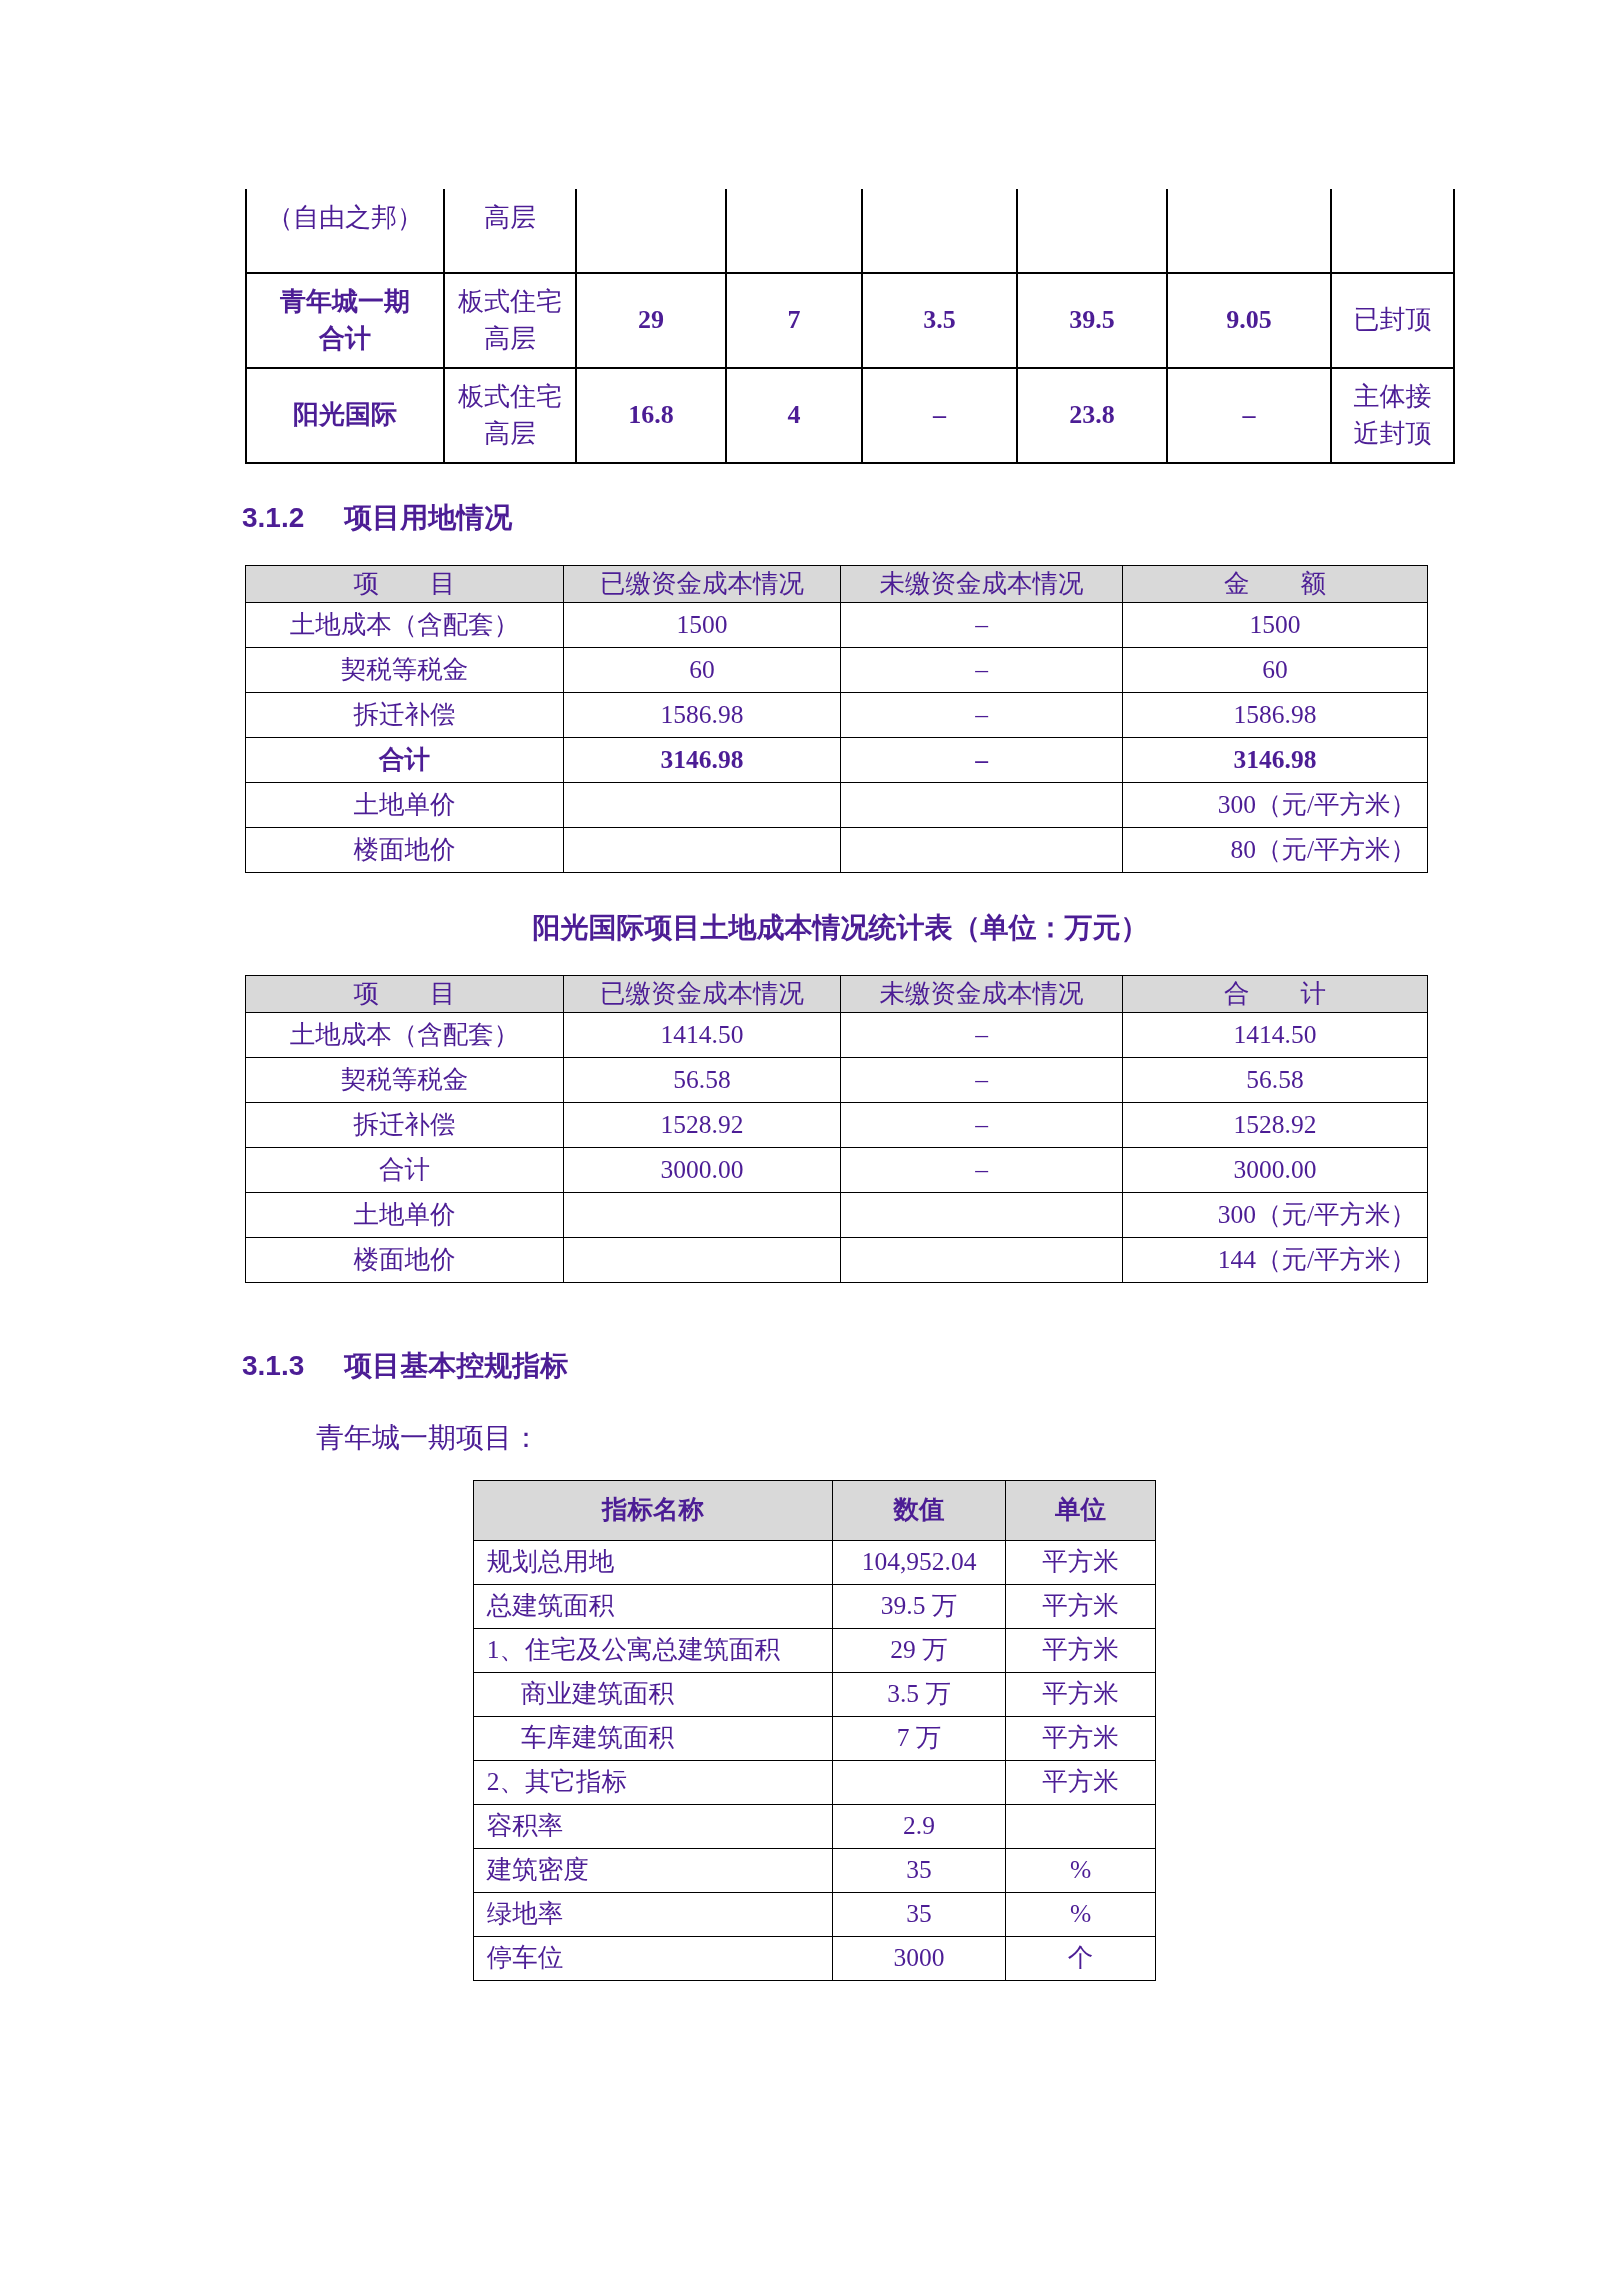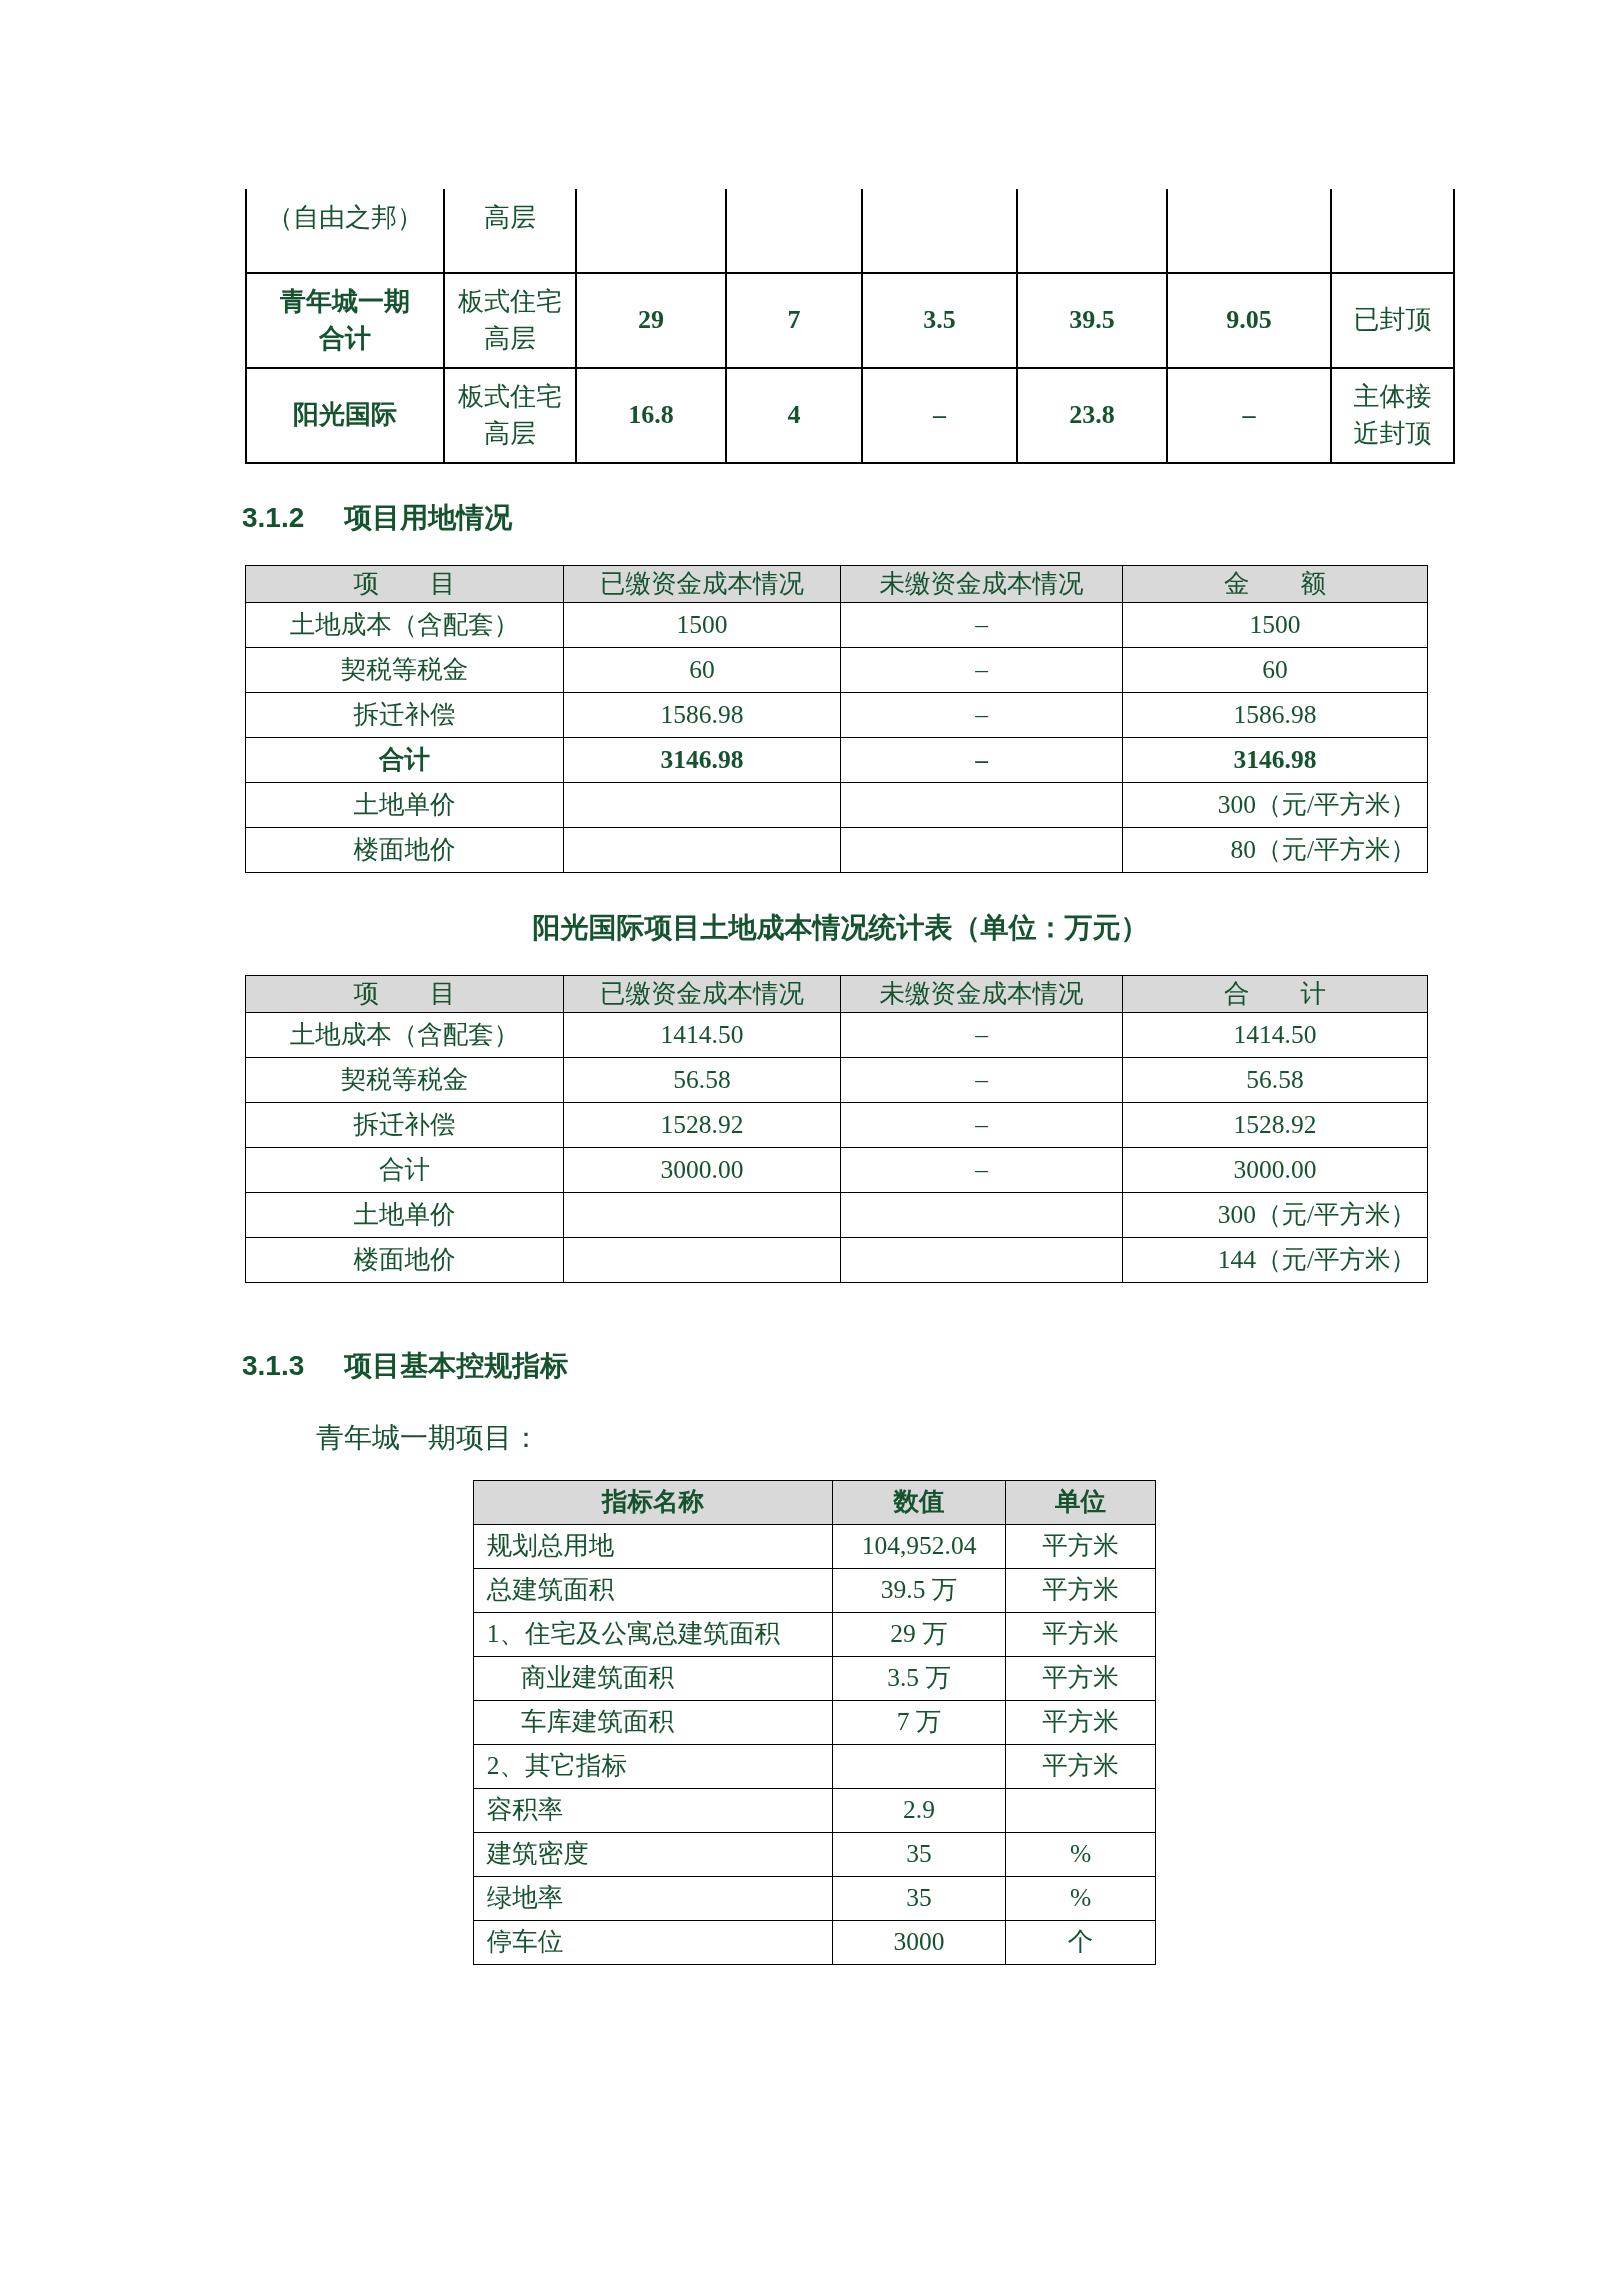--- a/index.html
+++ b/index.html
@@ -2,21 +2,21 @@
 <html style="font-size:14.5px"><head>
 <meta charset="utf-8">
 <style>
   * { margin: 0; padding: 0; box-sizing: border-box; }
   html, body { background: #ffffff; }
   .page {
     position: relative;
     width: 1623px;
     height: 2294px;
     background: #ffffff;
-    color: #14532d;
+    color: #4c1d95;
     font-family: "Liberation Serif", "DejaVu Serif", serif;
     overflow: hidden;
     border-radius: 31px;
   }
 
   table { border-collapse: collapse; table-layout: fixed; }
   td, th {
     border: 1.8px solid #000;
     text-align: center;
     vertical-align: middle;
@@ -69,21 +69,21 @@
   .cost td { height: 45px; }
   .cost tbody tr:nth-child(5) td:last-child,
   .cost tbody tr:nth-child(6) td:last-child { text-align: right; padding-right: 11px; }
   #cost1 tbody tr:nth-child(4) td { font-weight: bold; }
 
   
   .intro { margin: 35px 0 16px 316px; font-size: 28px; line-height: 1.3; }
 
   
   .ind { margin: 23.6px 0 0 473px; width: 682px; }
-  .ind th { background: #d9d9d9; font-weight: bold; height: 44px; font-size: 25.5px; }
+  .ind th { background: #d9d9d9; font-weight: bold; height: 60px; font-size: 25.5px; }
   .ind td { height: 44px; }
   .ind tbody td:first-child { text-align: left; padding-left: 12.7px; }
   .ind tbody tr:nth-child(4) td:first-child,
   .ind tbody tr:nth-child(5) td:first-child { padding-left: 47px; }
 </style>
 </head>
 <body>
 
 <div class="page">
 

